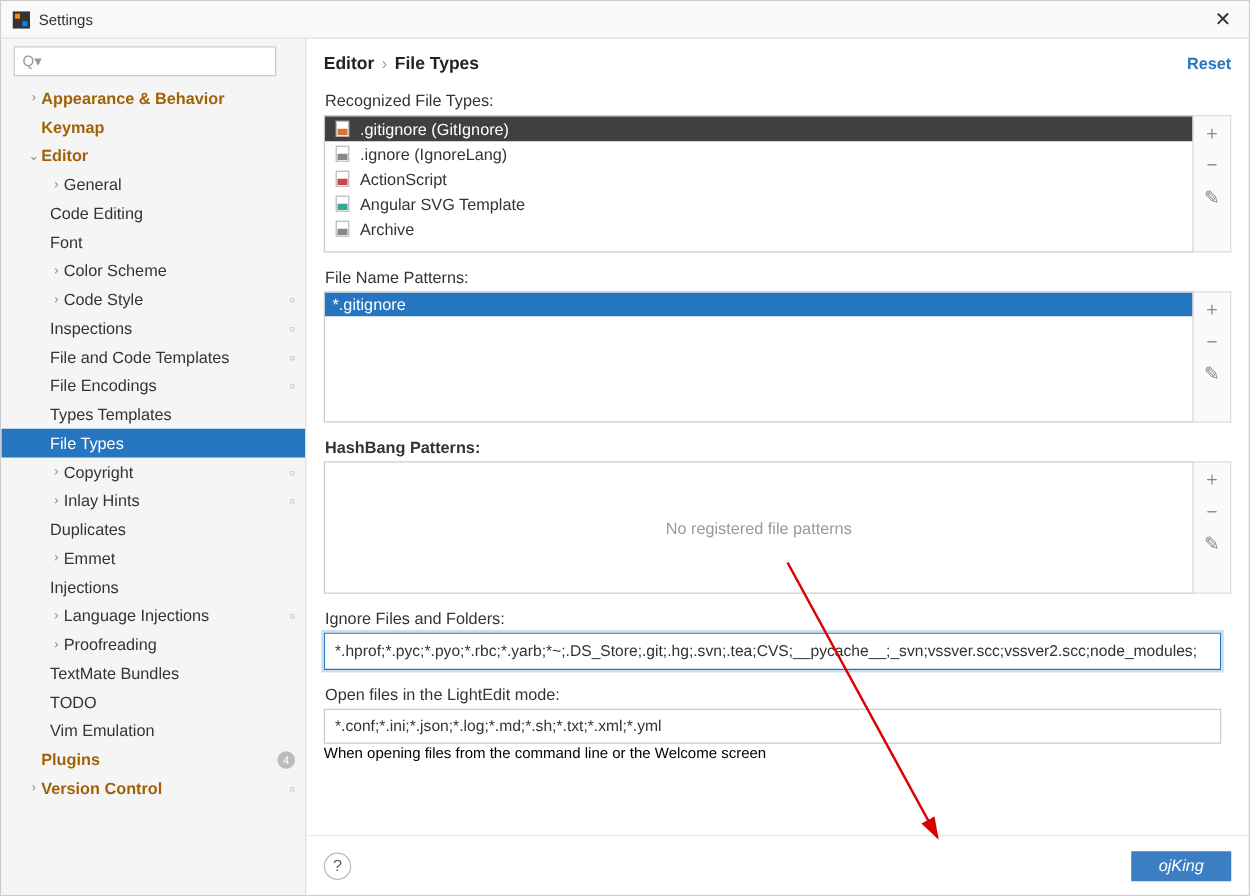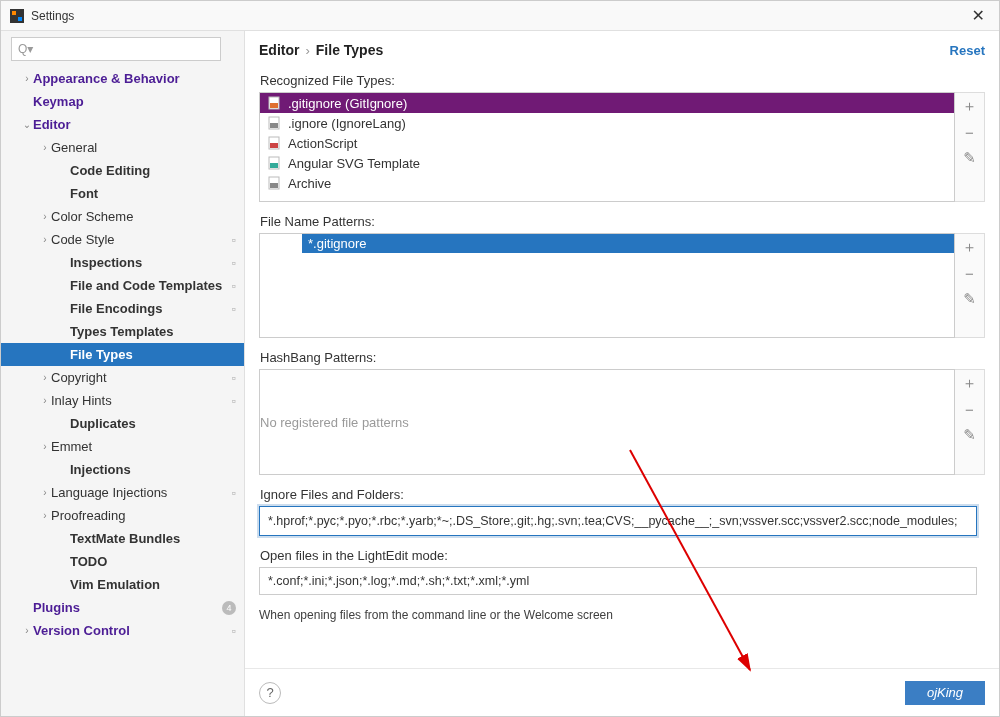--- a/index.html
+++ b/index.html
@@ -14,59 +14,59 @@
 .sidebar { width: 244px; background: #f5f5f5; border-right: 1px solid #e0e0e0; display: flex; flex-direction: column; }
 .search-wrap { padding: 6px 10px 4px; }
 .search-box { width: 210px; height: 24px; border: 1px solid #ccc; background: #fff; display: flex; align-items: center; padding: 0 6px; }
 .search-box .sg { color: #9a9a9a; font-size: 12px; }
 .tree { flex: 1; overflow-y: auto; padding-top: 2px; }
 .tree::-webkit-scrollbar { width: 10px; }
 .tree::-webkit-scrollbar-thumb { background: #ccc; }
 .node { display: flex; align-items: center; height: 23px; cursor: pointer; position: relative; padding-right: 8px;}
 .node .chev { width: 12px; text-align: center; color: #888; font-size: 10px; }
 .node .label { color: #333; white-space: nowrap; }
-.node.bold .label { font-weight: 600; color: #4c1d95; }
+.node.bold .label { font-weight: 600; color: #a16207; }
 .node.active { background: #2675bf; }
 .node.active .label { color: #fff; }
 .node .badge { margin-left: auto; color: #aaa; font-size: 12px; }
 .countbadge { background: #bbb; color: #fff; border-radius: 50%; width: 14px; height: 14px; display: inline-flex; align-items: center; justify-content: center; font-size: 9px; }
 .ind1 { padding-left: 20px; }
 .ind2c { padding-left: 38px; } 
-.ind3 { padding-left: 69px; font-weight: bold; }
+.ind3 { padding-left: 39px; }
 
 .main { flex: 1; display: flex; flex-direction: column; overflow: hidden; }
 .topbar { display: flex; align-items: center; height: 38px; padding: 0 14px; }
 .crumb { font-weight: 600; color: #222; font-size: 14px; }
 .crumb-sep { color: #999; margin: 0 6px; }
 .reset { margin-left: auto; color: #2675bf; font-weight: 600; cursor: pointer; }
 
 .content { flex: 1; padding: 0 14px; overflow-y: auto; }
 .section-label { font-size: 13px; color: #333; margin: 4px 0 4px 1px; }
 
 .listbox-wrap { display: flex; }
 .listbox { border: 1px solid #ccc; background: #fff; height: 110px; overflow-y: auto; flex: 1; }
 .listbox .row { display: flex; align-items: center; height: 20px; padding: 0 6px; cursor: pointer; }
-.listbox .row.sel { background: #701a75; color: #fff; }
+.listbox .row.sel { background: #404040; color: #fff; }
 .listbox .rico { width: 16px; height: 16px; margin-right: 6px; display:inline-flex; align-items:center; justify-content:center; font-size:10px;}
 .listbox .rtxt { font-size: 13px; }
 .listbox::-webkit-scrollbar { width: 10px; }
 .listbox::-webkit-scrollbar-thumb { background: #ccc; }
 .sidebuttons { width: 30px; display: flex; flex-direction: column; align-items: center; border: 1px solid #ddd; border-left: none; background: #fafafa; }
 .sidebuttons .sb { width: 24px; height: 26px; display: flex; align-items: center; justify-content: center; color: #888; cursor: pointer; font-size: 15px; }
 
 .patternbox { border: 1px solid #ccc; background: #fff; height: 105px; flex: 1; overflow-y: auto; }
-.patternbox .row { padding: 2px 6px; font-size: 13px; cursor: pointer; margin-left: 42px;}
+.patternbox .row { padding: 2px 6px; font-size: 13px; cursor: pointer;}
 .patternbox .row.sel { background: #2675bf; color: #fff; }
 
 .hashbox-wrap { display: flex; }
-.hashbox { border: 1px solid #ccc; background: #fff; height: 106px; flex: 1; display: flex; align-items: center; color: #9a9a9a; font-size: 13px; }
+.hashbox { border: 1px solid #ccc; background: #fff; height: 106px; flex: 1; display: flex; align-items: center; justify-content: center; color: #9a9a9a; font-size: 13px; }
 
 .ignore-input { width: 718px; height: 30px; border: 1px solid #2675bf; outline: 2px solid #cde; font-size: 12.5px; padding: 0 8px; color: #333; }
 .light-input { width: 718px; height: 28px; border: 1px solid #ccc; font-size: 12.5px; padding: 0 8px; color: #333; }
-.hint { color: #404040; font-size: 12px; margin-top: 13px; }
+.hint { color: #000000; font-size: 12px; margin-top: 0; }
 
 .footer { height: 48px; border-top: 1px solid #e8e8e8; display: flex; align-items: center; padding: 0 14px; }
 .help { width: 22px; height: 22px; border: 1px solid #bbb; border-radius: 50%; display: flex; align-items: center; justify-content: center; color: #666; cursor: pointer; }
 .okbtn { margin-left: auto; background: #3b7ec4; color: #fff; border: none; width: 80px; height: 24px; font-size: 13px; cursor: pointer; }
 
 .arrow { position: absolute; pointer-events: none; }
 </style>
 </head>
 <body>
 
@@ -261,21 +261,21 @@
           <div class="patternbox" id="pat-list">
               <div class="row sel">*.gitignore</div>
             </div>
           <div class="sidebuttons">
             <div class="sb">＋</div>
             <div class="sb">−</div>
             <div class="sb">✎</div>
           </div>
         </div>
 
-        <div class="section-label" style="margin-top:12px;">HashBang Patterns:</div>
+        <div class="section-label" style="margin-top:12px;font-weight:bold;">HashBang Patterns:</div>
         <div class="hashbox-wrap">
           <div class="hashbox">
               <span>No registered file patterns</span>
             </div>
           <div class="sidebuttons">
             <div class="sb">＋</div>
             <div class="sb">−</div>
             <div class="sb">✎</div>
           </div>
         </div>

